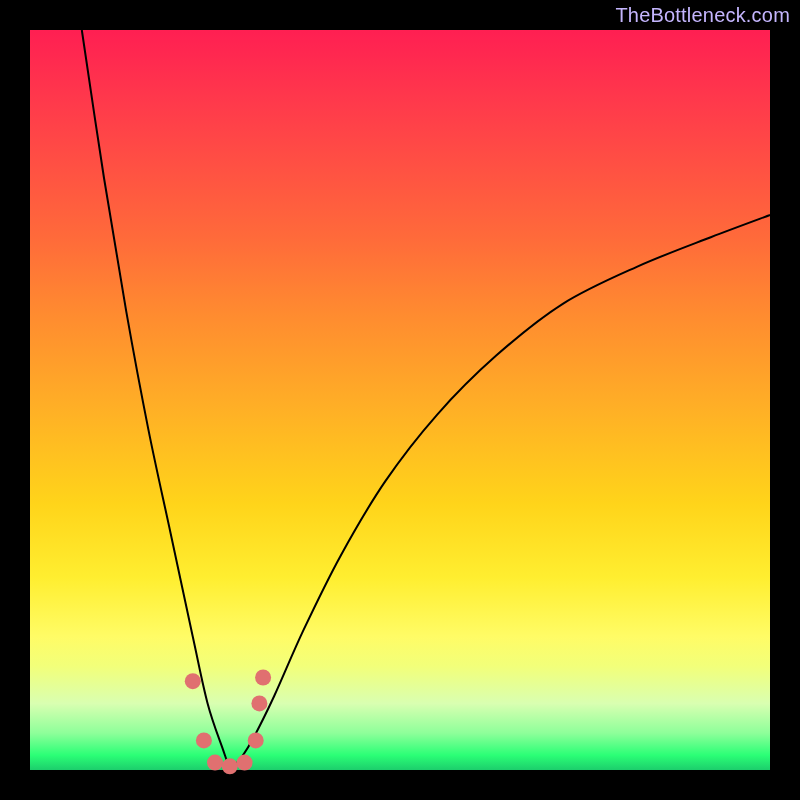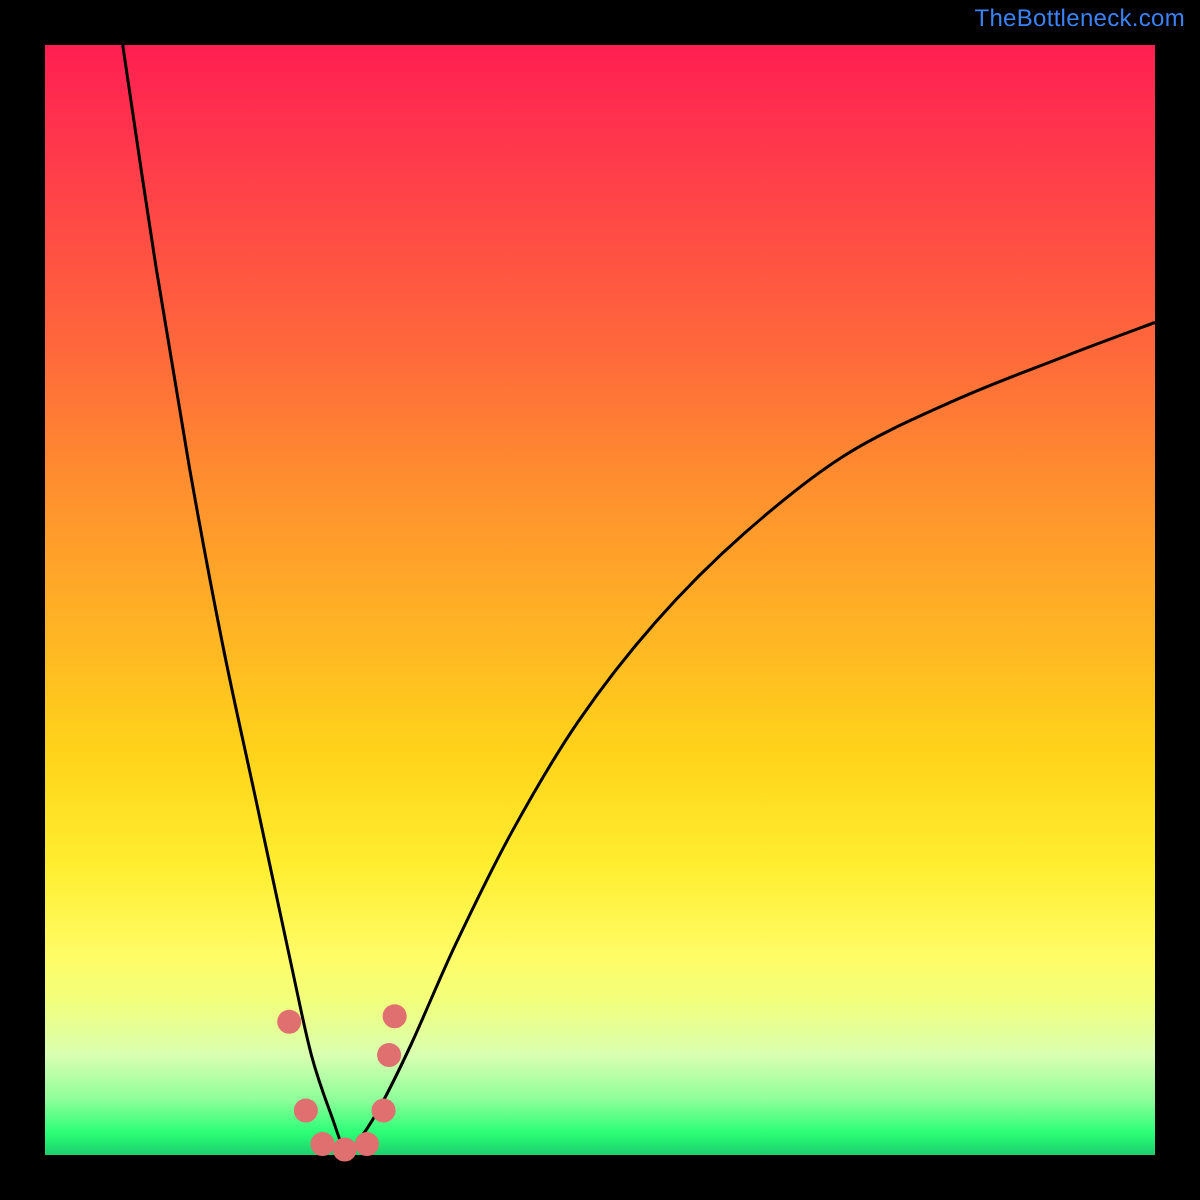--- a/index.html
+++ b/index.html
@@ -40,22 +40,22 @@
       #d9ffb1 91%,
       #8eff9a 95%,
       #2bff76 98%,
       #1cce6c 100%
     );
   }
   .watermark {
     position: absolute;
     top: 4px;
     right: 10px;
-    color: #3b82f6;
-    font-size: 16px;
+    color: #c4b5fd;
+    font-size: 20px;
     letter-spacing: 0.2px;
     white-space: nowrap;
   }
   svg.curves {
     position: absolute;
     left: 0;
     top: 0;
     width: 740px;
     height: 740px;
     overflow: visible;

